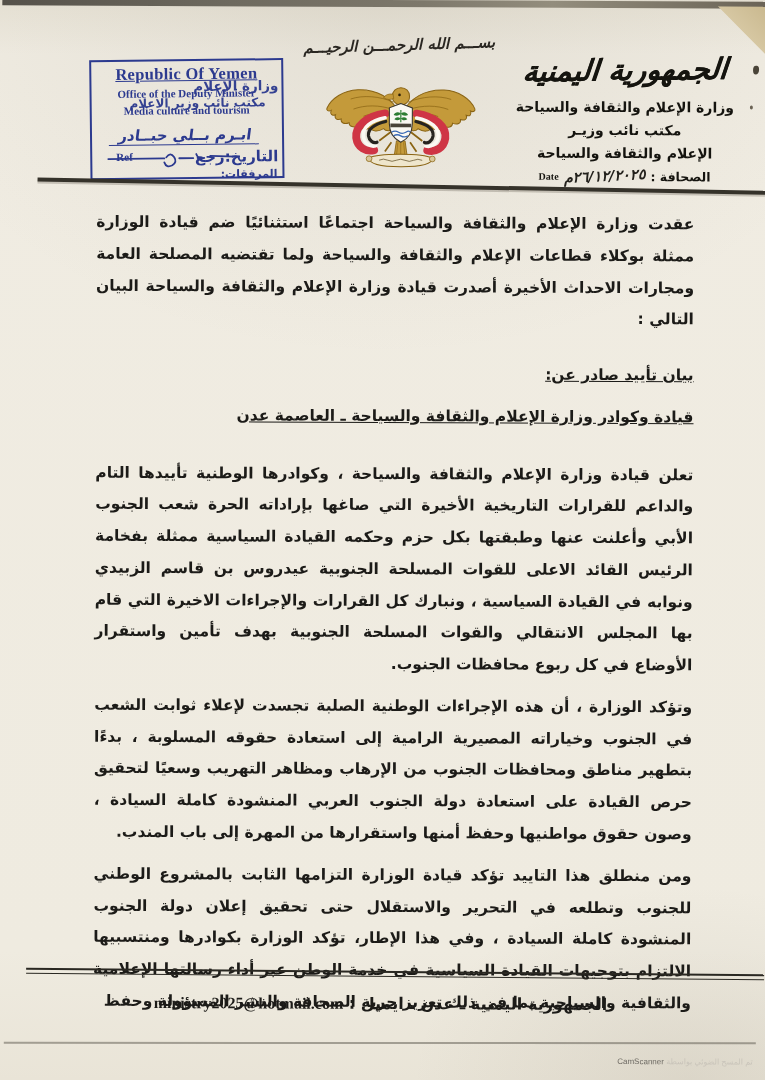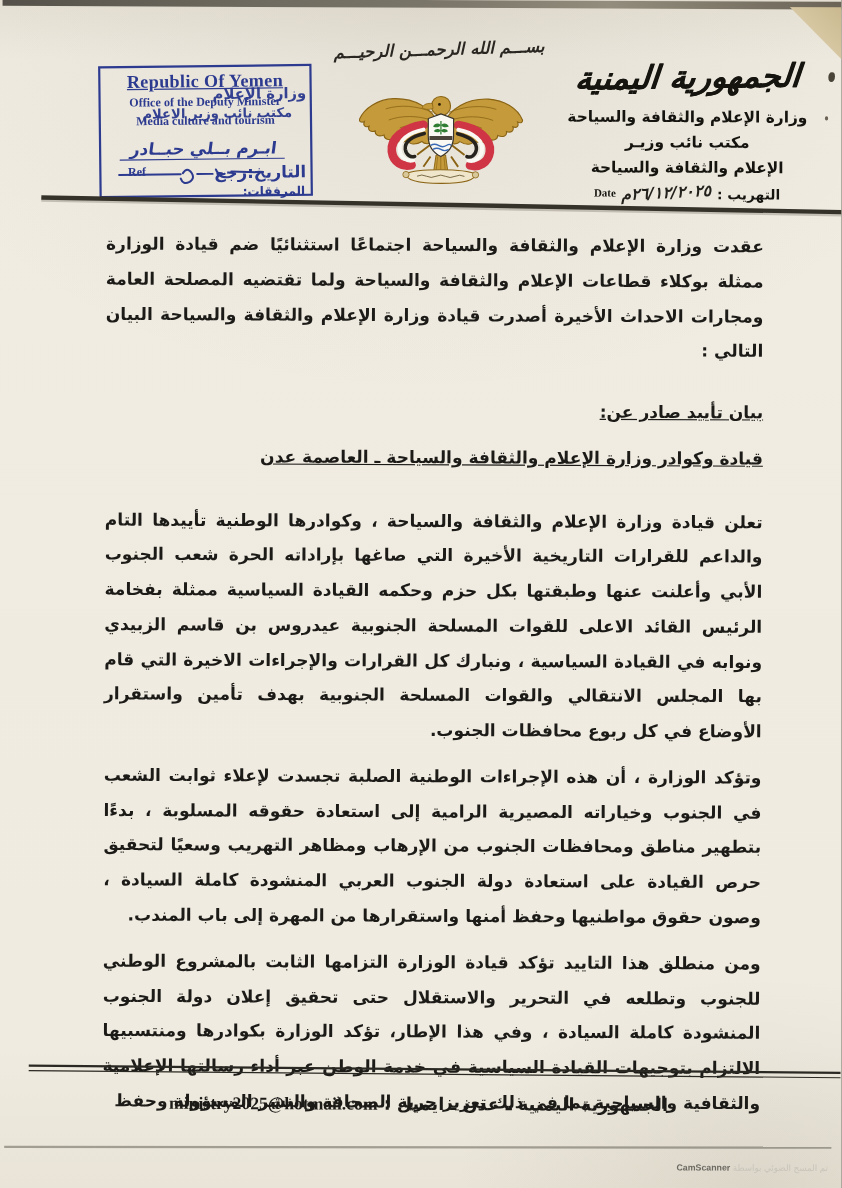--- a/index.html
+++ b/index.html
@@ -65,21 +65,21 @@
   
   .footer-rule{position:absolute;top:971px;left:28px;width:738px;height:2.5px;
     border-top:2.2px solid #2a2822;border-bottom:1.6px solid #2a2822;transform:rotate(.25deg);}
   .footer-text{position:absolute;top:994px;left:0;width:100%;text-align:center;direction:rtl;
     font-size:16px;font-weight:bold;color:#1c1b18;}
   .footer-text .email{font-family:"Liberation Serif",serif;direction:ltr;unicode-bidi:embed;}
   .bottom-rule{position:absolute;top:1042px;left:6px;width:752px;height:1.6px;
     background:rgba(90,85,75,.5);transform:rotate(-.2deg);}
   .camscanner{position:absolute;top:1056px;right:10px;font-size:8px;direction:rtl;color:#c9c4ba;
     font-family:"Liberation Sans",sans-serif;}
-  .camscanner .brand{color:#6d6a63;font-weight:bold;direction:ltr;unicode-bidi:embed;margin-top:48px;}
+  .camscanner .brand{color:#6d6a63;font-weight:normal;direction:ltr;unicode-bidi:embed;margin-top:48px;}
 </style>
 </head>
 <body>
 
 <div class="page">
   <div class="tilt">
 
     <div class="scan-top"></div>
     <div class="corner-tr"></div>
     <div class="speck"></div>
@@ -145,21 +145,21 @@
       <circle cx="154" cy="127" r="4" fill="#d9c89a" stroke="#8a6414" stroke-width="1"></circle>
       <path d="M80,129 q6,-3 12,0 q6,3 12,0 q6,-3 12,0 q6,3 12,0 q6,-3 12,0" stroke="#5a4a22" stroke-width="1" fill="none"></path>
     </svg>
 
     <div class="hdr-right">
       <div class="hdr-callig">الجمهورية اليمنية</div>
       <div class="hdr-line">وزارة الإعلام والثقافة والسياحة</div>
       <div class="hdr-line">مكتب نائب وزيـر</div>
       <div class="hdr-line">الإعلام والثقافة والسياحة</div>
       <div class="hdr-date">
-        <span>التهريب :</span>
+        <span>الصحافة :</span>
         <span class="hand">٢٦/١٢/٢٠٢٥م</span>
         <span class="en">Date</span>
       </div>
     </div>
 
     <div class="hdr-rule"></div>
 
     <div class="body">
       <p class="lead">عقدت وزارة الإعلام والثقافة والسياحة اجتماعًا استثنائيًا ضم قيادة الوزارة ممثلة بوكلاء قطاعات الإعلام والثقافة والسياحة ولما تقتضيه المصلحة العامة ومجارات الاحداث الأخيرة أصدرت قيادة وزارة الإعلام والثقافة والسياحة البيان التالي :</p>
       <p class="h-under">بيان تأييد صادر عن:</p>

